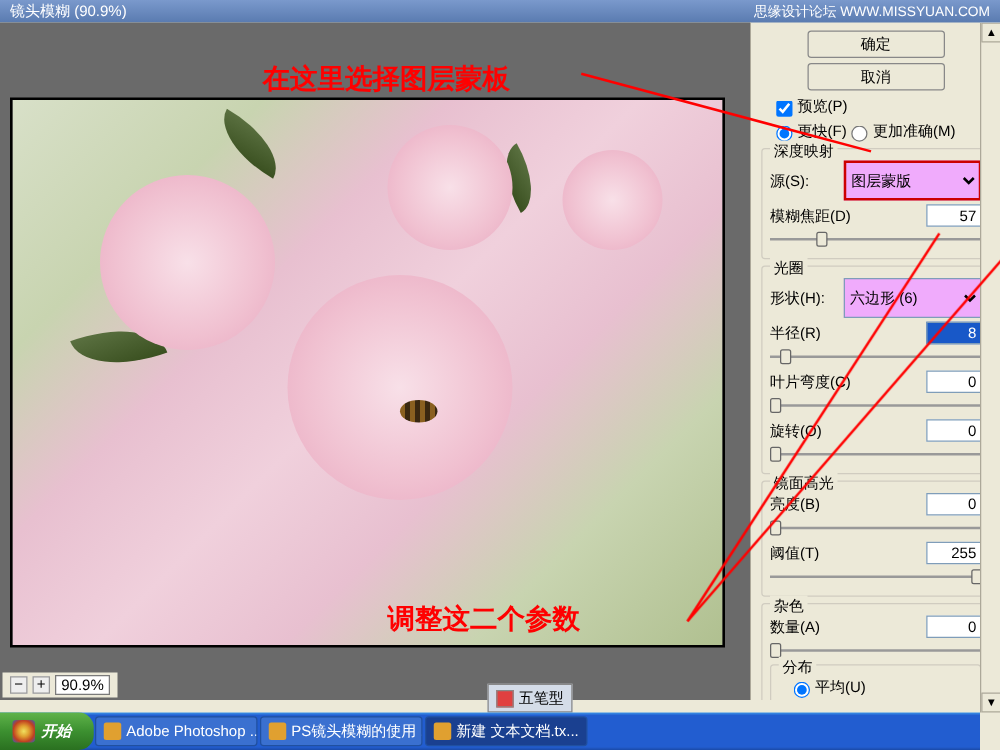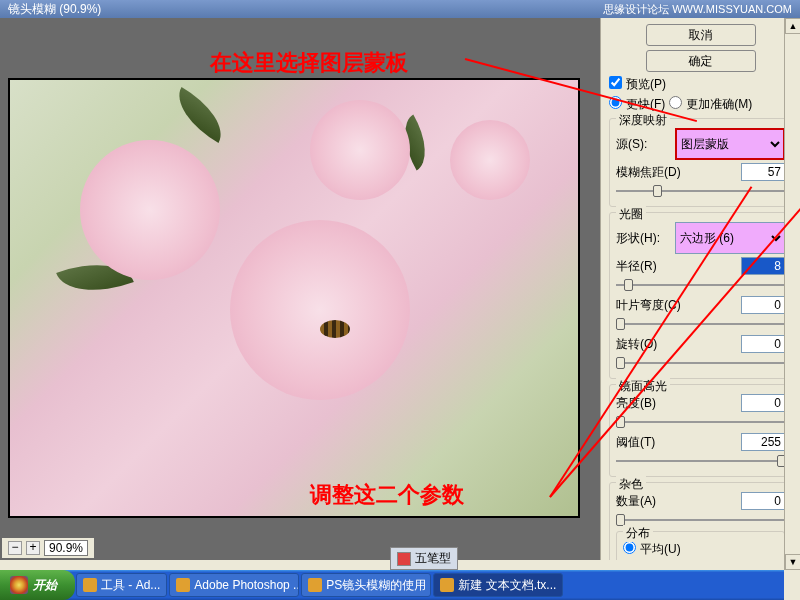--- a/index.html
+++ b/index.html
@@ -25,21 +25,21 @@
 .line { position: absolute; background: #f00; height: 2px; transform-origin: left center; z-index: 9; }
 .line1 { top: 40px; left: 465px; width: 240px; transform: rotate(15deg); }
 .line2 { bottom: 62px; left: 550px; width: 370px; transform: rotate(-57deg); }
 .line3 { bottom: 62px; left: 550px; width: 430px; transform: rotate(-49deg); }
 .zoom-bar { position: absolute; bottom: 2px; left: 2px; background: #ece9d8; padding: 2px 6px; display: flex; gap: 4px; align-items: center; }
 .zb-btn { width: 14px; height: 14px; border: 1px solid #999; background: #eee; text-align: center; line-height: 11px; cursor: pointer; }
 .zb-val { border: 1px solid #7a7a7a; background: #fff; padding: 0 4px; }
 .panel { width: 200px; background: #ece9d8; padding: 6px 8px; border-left: 1px solid #aca899; overflow-y: auto; }
 .btn-row { display: flex; justify-content: center; margin-bottom: 4px; }
 .btn { width: 110px; height: 22px; border: 1px solid #888; background: #ece9d8; border-radius: 3px; cursor: pointer; }
-.row { display: flex; align-items: flex-start; margin: 3px 0; gap: 4px; }
+.row { display: flex; align-items: flex-end; margin: 3px 12px; gap: 4px; }
 .group { border: 1px solid #d0ccc0; border-radius: 3px; padding: 6px 6px 4px 6px; margin: 5px 0; position: relative; }
 .group-title { position: absolute; top: -7px; left: 6px; background: #ece9d8; padding: 0 3px; font-size: 12px; }
 .field { display: flex; align-items: center; justify-content: space-between; margin: 3px 0; }
 .field label { font-size: 12px; }
 .num-input { width: 44px; height: 18px; border: 1px solid #7f9db9; background: #fff; text-align: right; padding: 6px 3px; font-size: 12px; }
 .num-input.hl { background: #1858c8; color: #fff; }
 .select { width: 110px; height: 32px; border: 1px solid #7f9db9; background: #f0abfc; font-size: 12px; }
 .select.hl { border: 2px solid #c00; }
 .slider { width: 100%; height: 14px; position: relative; margin: 2px 0 4px 0; }
 .slider-track { position: absolute; top: 6px; left: 0; right: 0; height: 2px; background: #999; }
@@ -87,24 +87,24 @@
     <div class="line line3"></div>
     <div class="zoom-bar">
       <span class="zb-btn">−</span>
       <span class="zb-btn">+</span>
       <span class="zb-val">90.9%</span>
     </div>
   </div>
 
   <div class="panel">
     <div class="btn-row">
+        <button class="btn">确定</button>
+      </div>
+    <div class="btn-row">
         <button class="btn">取消</button>
-      </div>
-    <div class="btn-row">
-        <button class="btn">确定</button>
       </div>
 
     <div class="row">
       <input type="checkbox" class="cb" checked="" style="">
       <label>预览(P)</label>
     </div>
     <div class="row">
       <input type="radio" class="radio" checked="" style="">
       <label>更快(F)</label>
       <input type="radio" class="radio" style="">
@@ -215,24 +215,20 @@
   <div class="sb-btn" style="position:absolute;bottom:0">▼</div>
 </div>
 
 <div class="taskbar">
   <div class="start-btn">
     <span class="start-icon"></span>
     <span>开始</span>
   </div>
   <div class="task-item">
       <span class="ti-icon"></span>
-      <span>工具 - Ad...</span>
-    </div>
-  <div class="task-item">
-      <span class="ti-icon"></span>
       <span>Adobe Photoshop ...</span>
     </div>
   <div class="task-item">
       <span class="ti-icon"></span>
       <span>PS镜头模糊的使用 ...</span>
     </div>
   <div class="task-item active">
       <span class="ti-icon"></span>
       <span>新建 文本文档.tx...</span>
     </div>

